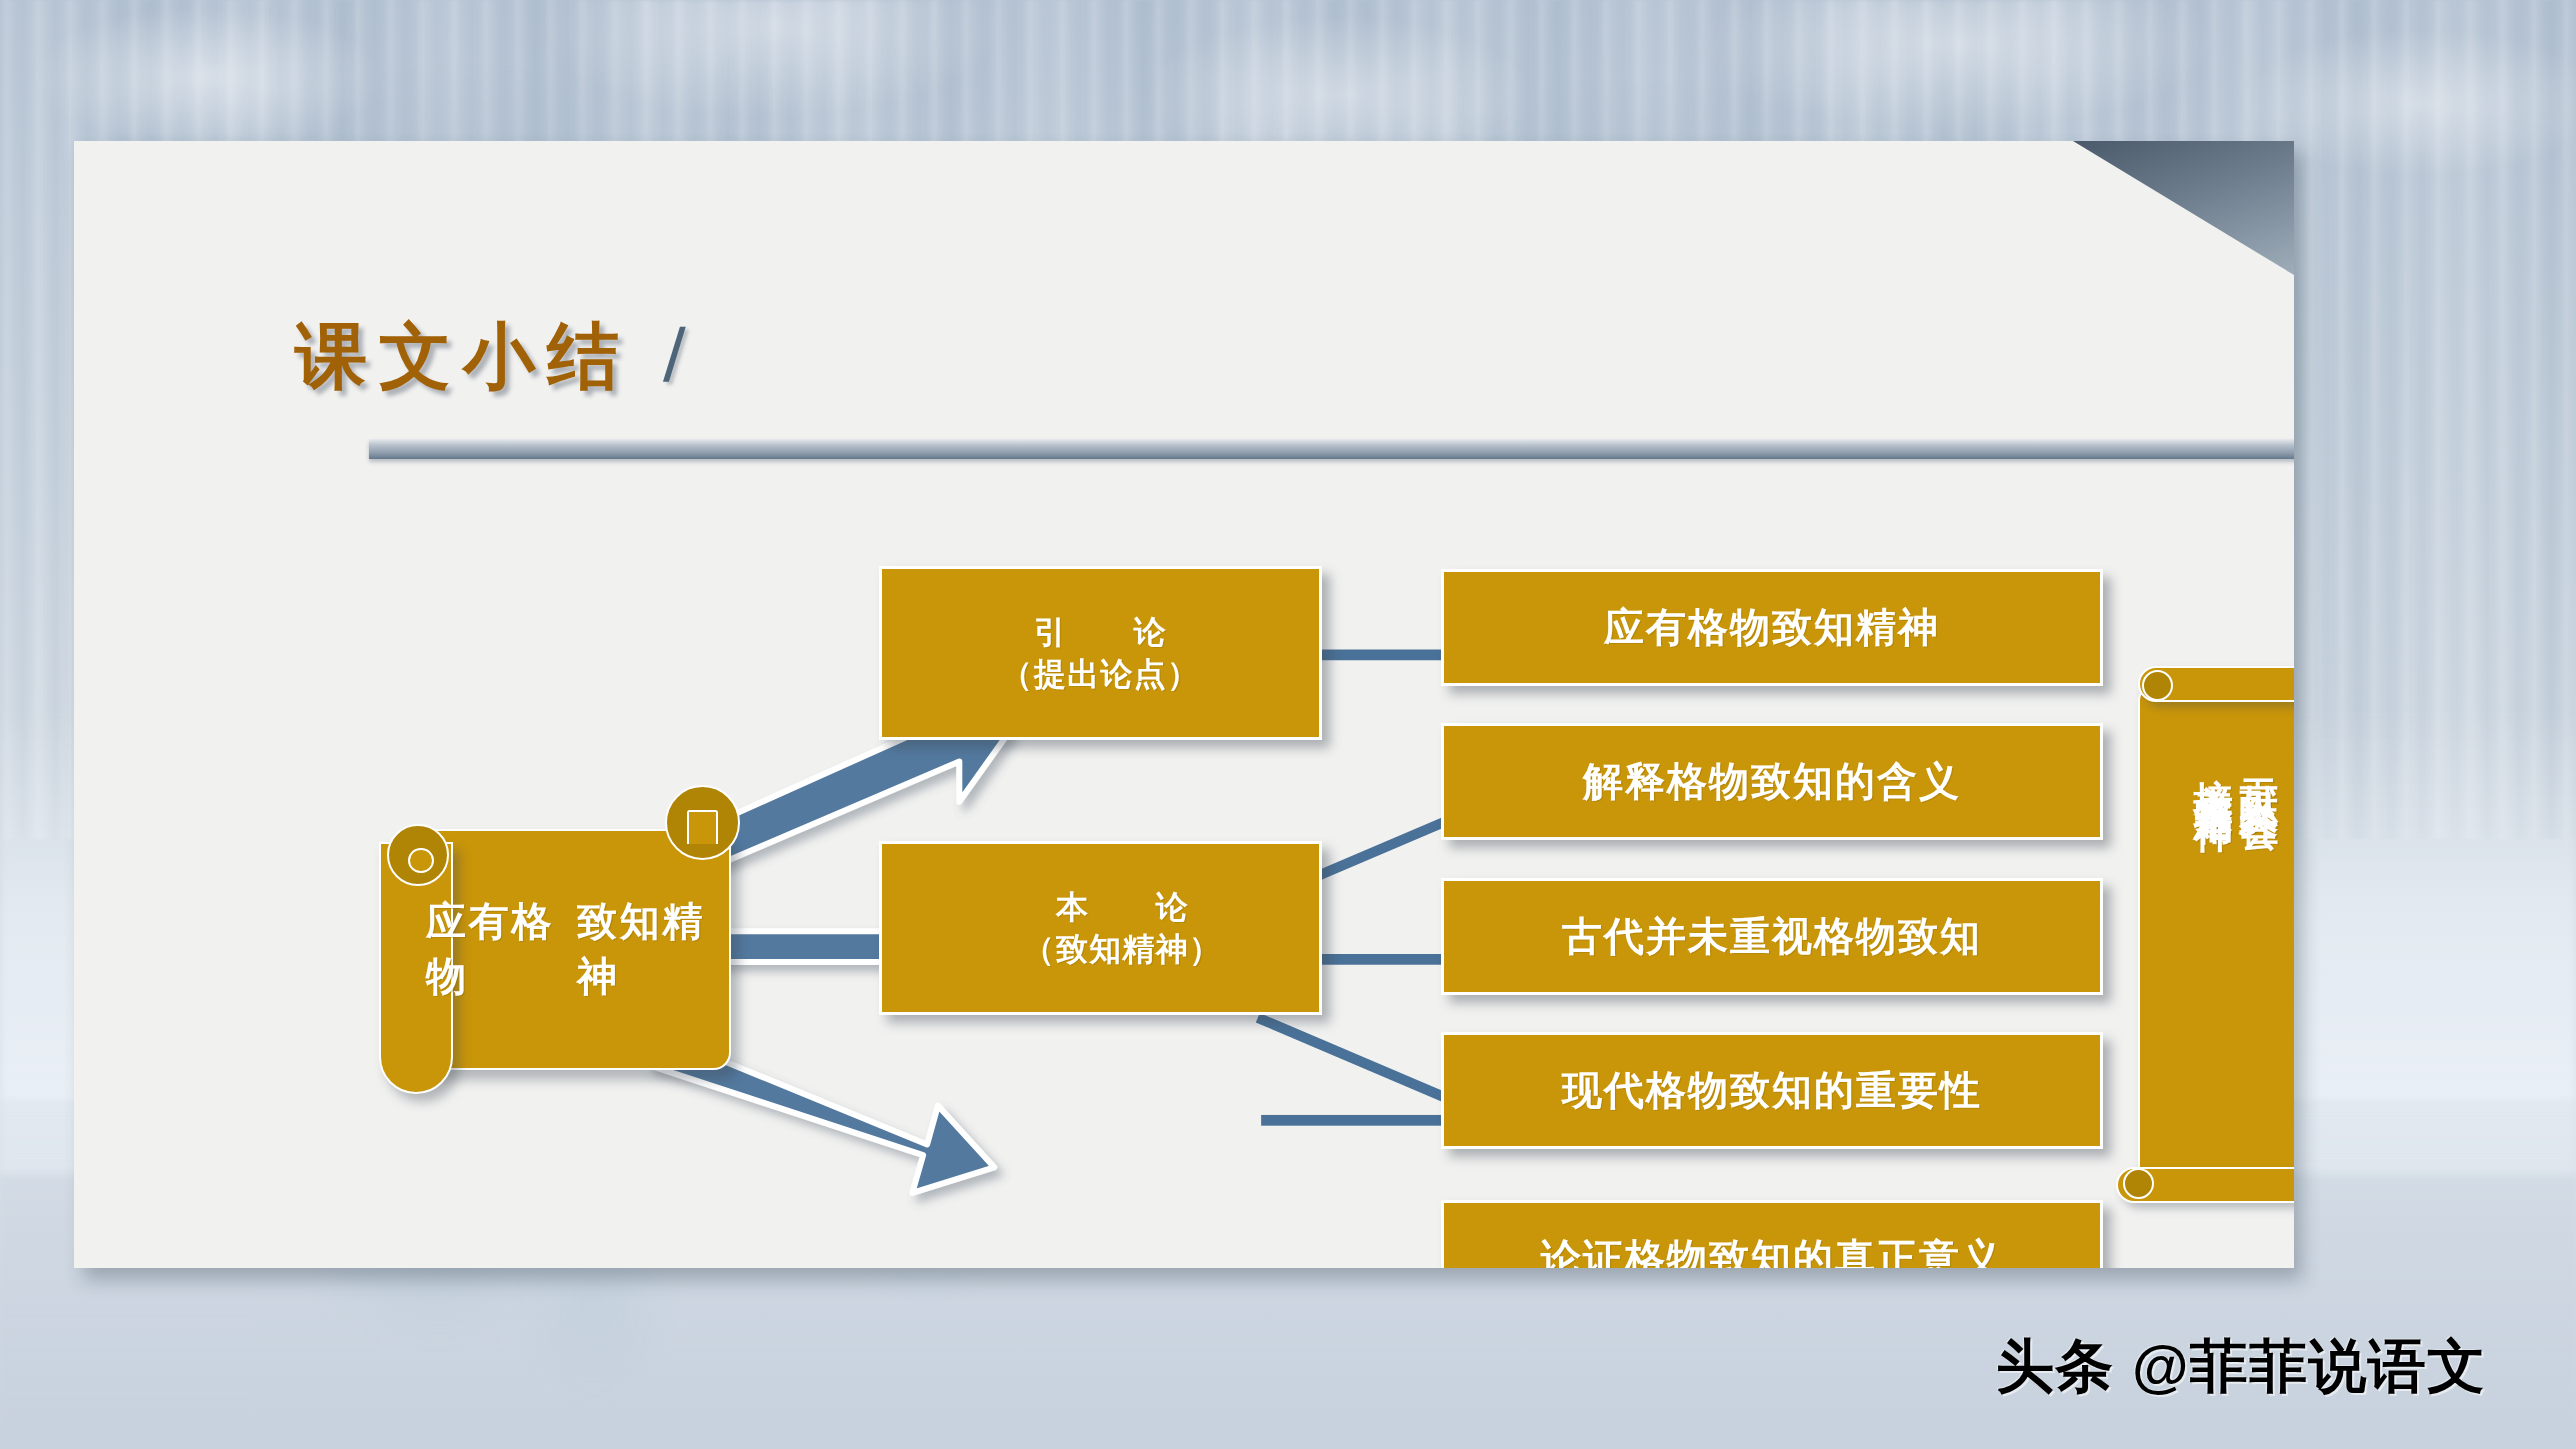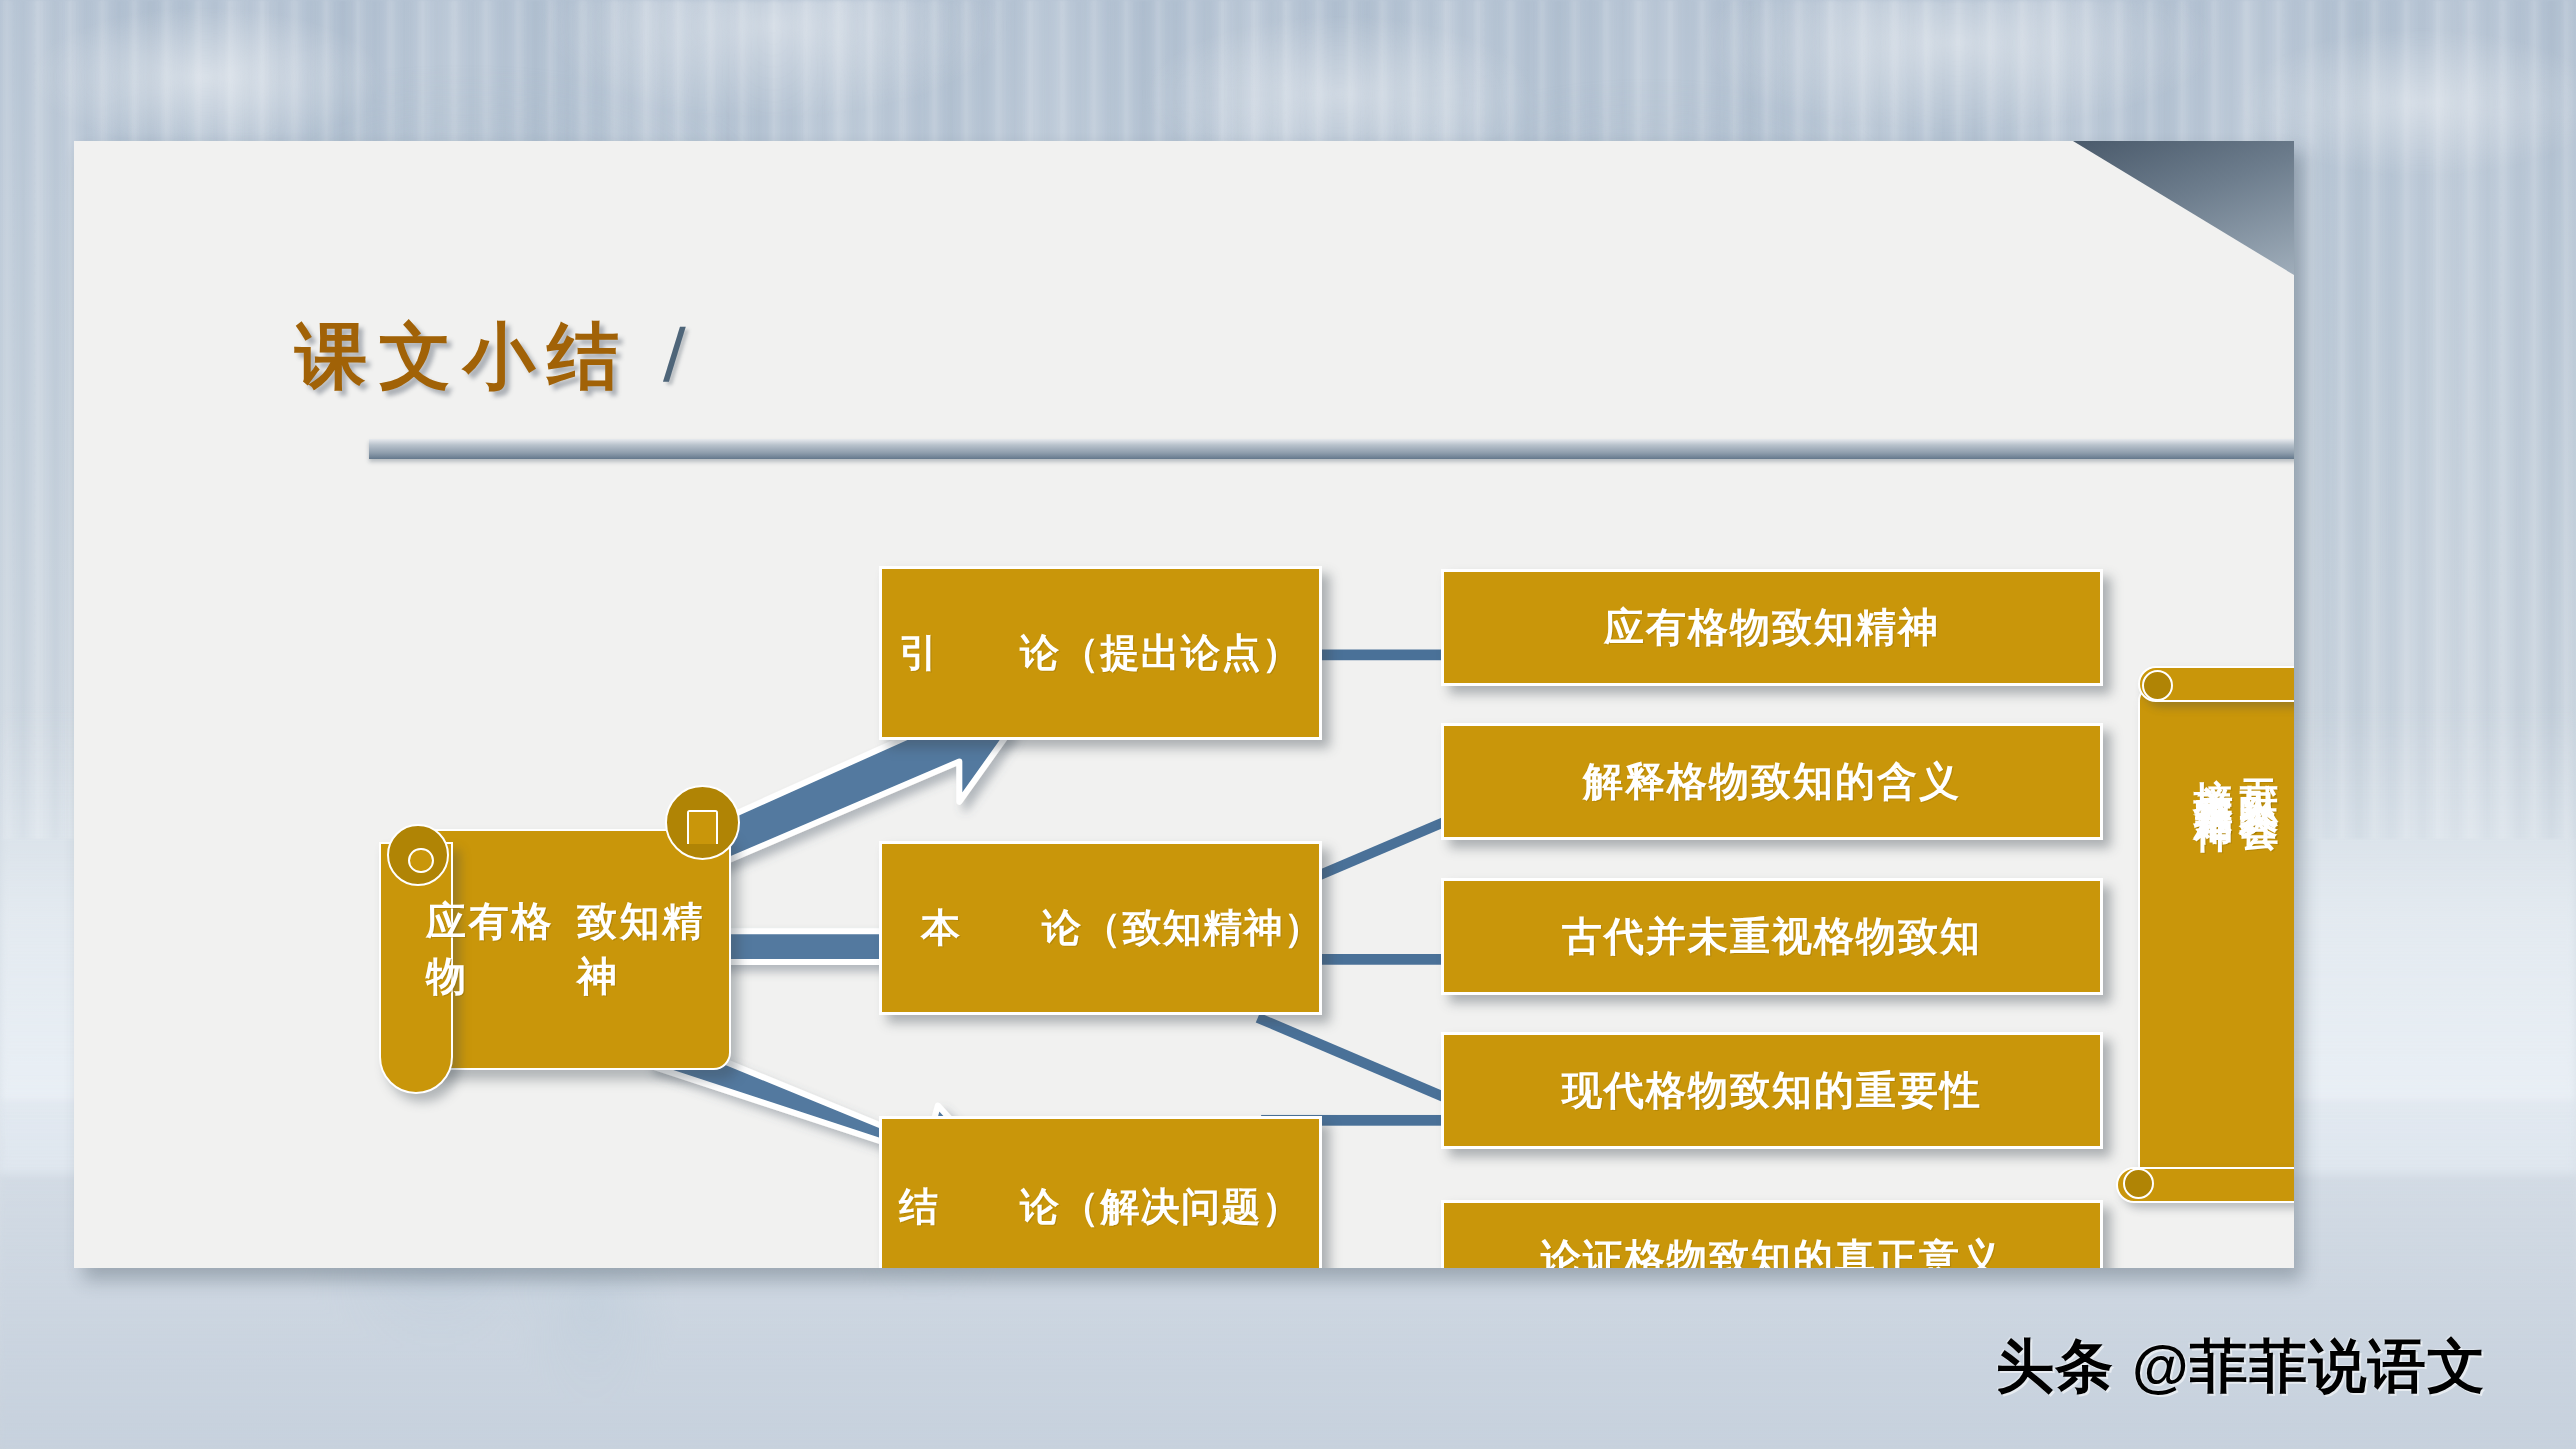--- a/index.html
+++ b/index.html
@@ -146,21 +146,22 @@
     display:flex;flex-direction:row;align-items:center;justify-content:flex-end;
     font-size:40px;font-weight:bold;color:#fff;line-height:1.38;
     letter-spacing:2.7px;
     text-shadow:1.3px 1.3px 0 rgba(140,105,8,.35);
     z-index:4;
   }
 
   
   .mid-box{
     position:absolute;left:805px;width:443px;
-    font-size:39px;font-weight:bold;line-height:1.32;letter-spacing:1.3px;
+    font-size:32px;font-weight:bold;line-height:1.32;letter-spacing:1.3px;
+    flex-direction:column;
     text-shadow:1.3px 1.3px 0 rgba(140,105,8,.30);
   }
   #mid-0{top:425px;height:174px;}
   #mid-1{top:700px;height:174px;padding-left:44px;}
   #mid-2{top:975px;height:181px;}
   .mid-line{white-space:pre;}
 
   
   .right-box{
     position:absolute;left:1367px;width:662px;height:117px;
@@ -288,24 +289,20 @@
     </div>
   </div>
 
   <div class="gold mid-box" id="mid-0">
     <div class="mid-line">引　　论</div>
     <div class="mid-line">（提出论点）</div>
   </div>
   <div class="gold mid-box" id="mid-1">
     <div class="mid-line">本　　论</div>
     <div class="mid-line">（致知精神）</div>
-  </div>
-  <div class="gold mid-box" id="mid-2">
-    <div class="mid-line">结　　论</div>
-    <div class="mid-line">（解决问题）</div>
   </div>
 
   <div class="gold right-box" id="rb-0">应有格物致知精神</div>
   <div class="gold right-box" id="rb-1">解释格物致知的含义</div>
   <div class="gold right-box" id="rb-2">古代并未重视格物致知</div>
   <div class="gold right-box" id="rb-3">现代格物致知的重要性</div>
   <div class="gold right-box" id="rb-4">论证格物致知的真正意义</div>
 
   <div id="scroll-right">
     <div class="body"></div>

